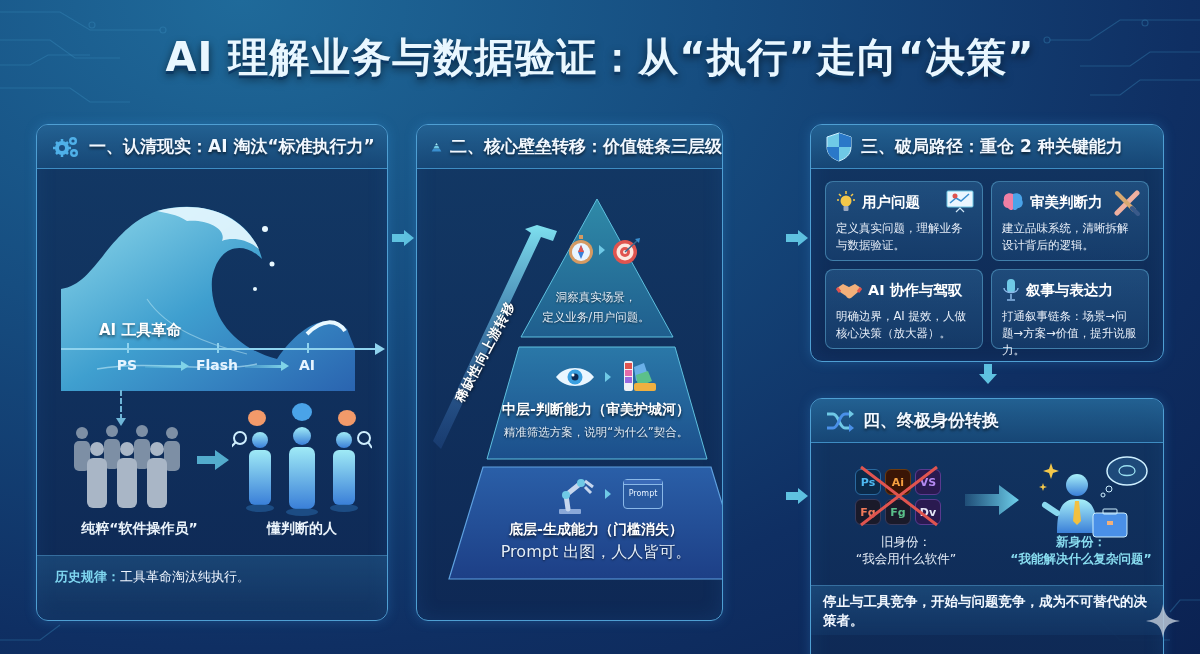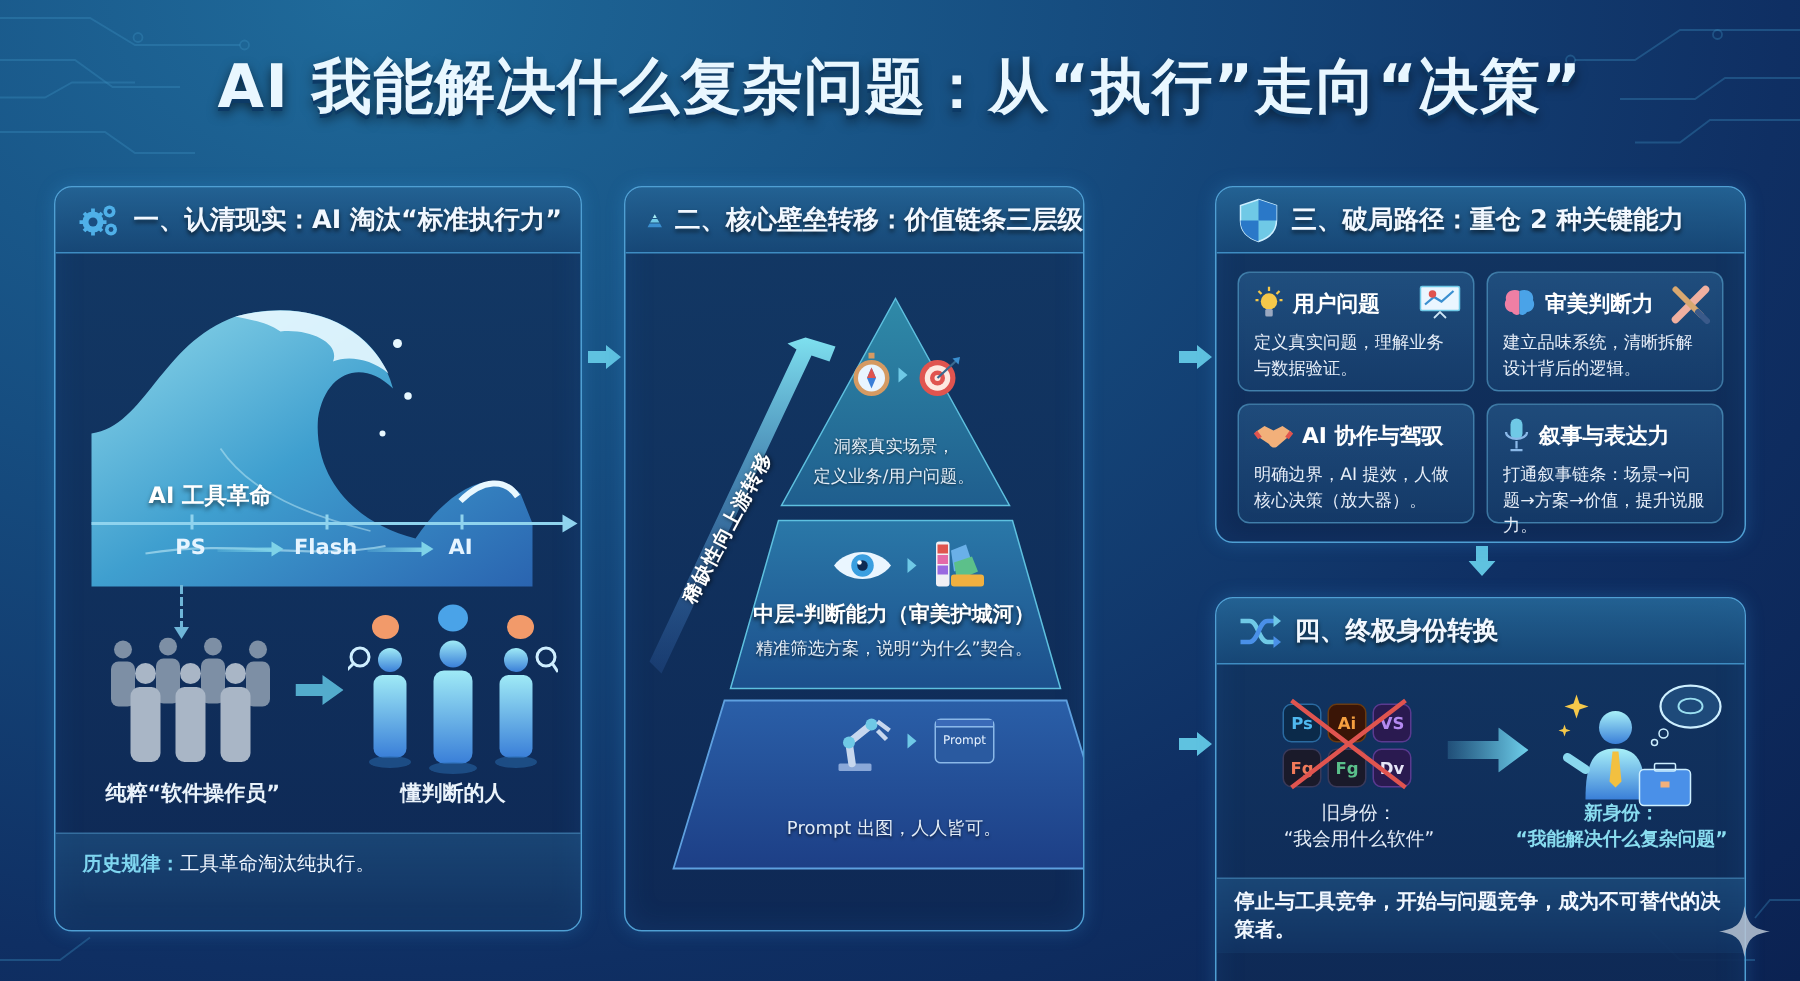--- a/index.html
+++ b/index.html
@@ -45,21 +45,21 @@
   .tl-labels { position: absolute; top: 234px; left: 0; width: 352px; height: 20px; font-size: 14px; color: #e6f4ff; }
   .tl-labels span { position: absolute; transform: translateX(-50%); font-weight: bold; }
   .tl-arrow { position: absolute; top: 8px; width: 40px; height: 3px; background: linear-gradient(90deg, rgba(120,210,230,0.2), #7fd3e8); }
   .tl-arrow::after { content: ""; position: absolute; right: -4px; top: -4px; border-left: 8px solid #7fd3e8; border-top: 5px solid transparent; border-bottom: 5px solid transparent; }
   .wave-label { position: absolute; left: 62px; top: 152px; font-size: 15px; font-weight: bold; color: #fff; text-shadow: 0 2px 3px rgba(0,0,0,0.5); }
   .down-dash { position: absolute; left: 83px; top: 265px; width: 0; height: 30px; border-left: 2px dashed #6fb6d8; }
   .down-dash::after { content: ""; position: absolute; left: -6px; bottom: -6px; border-top: 8px solid #6fb6d8; border-left: 5px solid transparent; border-right: 5px solid transparent; }
   .people-left { position: absolute; left: 25px; top: 300px; width: 130px; height: 85px; }
   .people-right { position: absolute; left: 195px; top: 275px; width: 140px; height: 120px; }
   .mid-arrow { position: absolute; left: 160px; top: 325px; width: 32px; height: 20px; }
-  .cap-left { position: absolute; left: 4px; width: 175px; top: 418px; text-align: center; font-size: 14px; font-weight: bold; color: #eaf3fb; }
+  .cap-left { position: absolute; left: 15px; width: 175px; top: 418px; text-align: center; font-size: 14px; font-weight: bold; color: #eaf3fb; }
   .cap-right { position: absolute; left: 185px; width: 160px; top: 418px; text-align: center; font-size: 14px; font-weight: bold; color: #eaf3fb; }
   .p1-foot { position: absolute; left: 0; top: 430px; width: 352px; height: 67px; padding: 10px 18px; background: linear-gradient(180deg, rgba(34,90,140,0.55), rgba(20,60,110,0.4)); border-top: 1px solid rgba(90,170,220,0.5); font-size: 13px; line-height: 22px; }
   .foot-key { color: #7fd6f0; font-weight: bold; }
   .foot-val { color: #f0f6ff; }
 
   
   .pyr { position: absolute; left: 0; top: 44px; width: 358px; height: 453px; }
   .tier-title { position: absolute; text-align: center; font-weight: bold; color: #fff; text-shadow: 0 2px 3px rgba(0,0,0,0.7); white-space: nowrap; }
   .tier-desc { position: absolute; text-align: center; color: #e4eef8; font-size: 11.5px; line-height: 16px; text-shadow: 0 1px 2px rgba(0,0,0,0.6); white-space: nowrap; }
   .rot-label { position: absolute; left: 10px; top: 200px; transform: rotate(-62deg); transform-origin: left top; font-size: 13px; font-weight: bold; color: #fff; white-space: nowrap; letter-spacing: 1px; text-shadow: 0 1px 3px rgba(0,0,0,0.7); }
@@ -97,21 +97,21 @@
       <circle cx="1047" cy="40" r="3"></circle>
     <path d="M1200 52 H1150 L1130 66 H1080"></path>
     <path d="M1200 80 H1140 L1120 95 H1090"></path>
       <circle cx="1145" cy="23" r="3"></circle>
     <path d="M1170 640 H1120 L1100 620"></path>
       <path d="M1200 600 H1180 L1170 612"></path>
     <path d="M0 640 H40 L60 625"></path>
   </g>
 </svg>
 
-<h1 class="title">AI 我能解决什么复杂问题：从“执行”走向“决策”</h1>
+<h1 class="title">AI 理解业务与数据验证：从“执行”走向“决策”</h1>
 
 <section class="panel p1">
   <div class="panel-head">
     <svg width="30" height="26" viewBox="0 0 30 26">
       <g fill="#4fb0e8">
           <circle cx="11" cy="14" r="7"></circle>
           <circle cx="22" cy="7" r="4"></circle>
           <circle cx="23" cy="19" r="4"></circle>
         </g>
       <g fill="#1a4d80">
@@ -320,21 +320,22 @@
         <path d="M13 34 L11 20 L26 8" stroke="#c7d7ee" stroke-width="5" fill="none" stroke-linecap="round"></path>
         <circle cx="11" cy="20" r="4" fill="#6fc9e6"></circle>
         <circle cx="26" cy="8" r="4" fill="#6fc9e6"></circle>
         <path d="M30 6 L38 12 M30 12 L36 18" stroke="#c7d7ee" stroke-width="3"></path>
     </svg>
     <span style="position:absolute;left:188px;top:320px;width:0;height:0;border-left:6px solid #6fc9e6;border-top:5px solid transparent;border-bottom:5px solid transparent"></span>
     <div style="position:absolute;left:206px;top:310px;width:40px;height:30px;border:1.5px solid #8ab8e8;border-radius:4px;background:#2a5aa0;">
       <div style="height:5px;border-bottom:1px solid #8ab8e8;background:#3a6ab8"></div>
       <div style="font-size:8px;color:#e6f2ff;text-align:center;margin-top:4px">Prompt</div>
     </div>
-    <div class="tier-desc" style="left:0;width:358px;top:375px;font-size:12px">Prompt 出图，人人皆可。</div>
+    <div class="tier-title" style="left:0;width:358px;top:352px;font-size:14px">底层-生成能力（门槛消失）</div>
+    <div class="tier-desc" style="left:0;width:358px;top:375px;font-size:16px">Prompt 出图，人人皆可。</div>
   </div>
 </section>
 
 <section class="panel p3">
   <div class="panel-head">
     <svg width="28" height="30" viewBox="0 0 28 30">
       <path d="M14 1 L26 5 V15 C26 23 20 27 14 29 C8 27 2 23 2 15 V5Z" fill="#6fc9e6" stroke="#cdefff" stroke-width="1"></path>
       <path d="M14 1 V29 C8 27 2 23 2 15 V15 H14Z" fill="#2a78c8"></path>
         <path d="M14 15 H26 V5 L14 1Z" fill="#2a78c8"></path>
     </svg>

